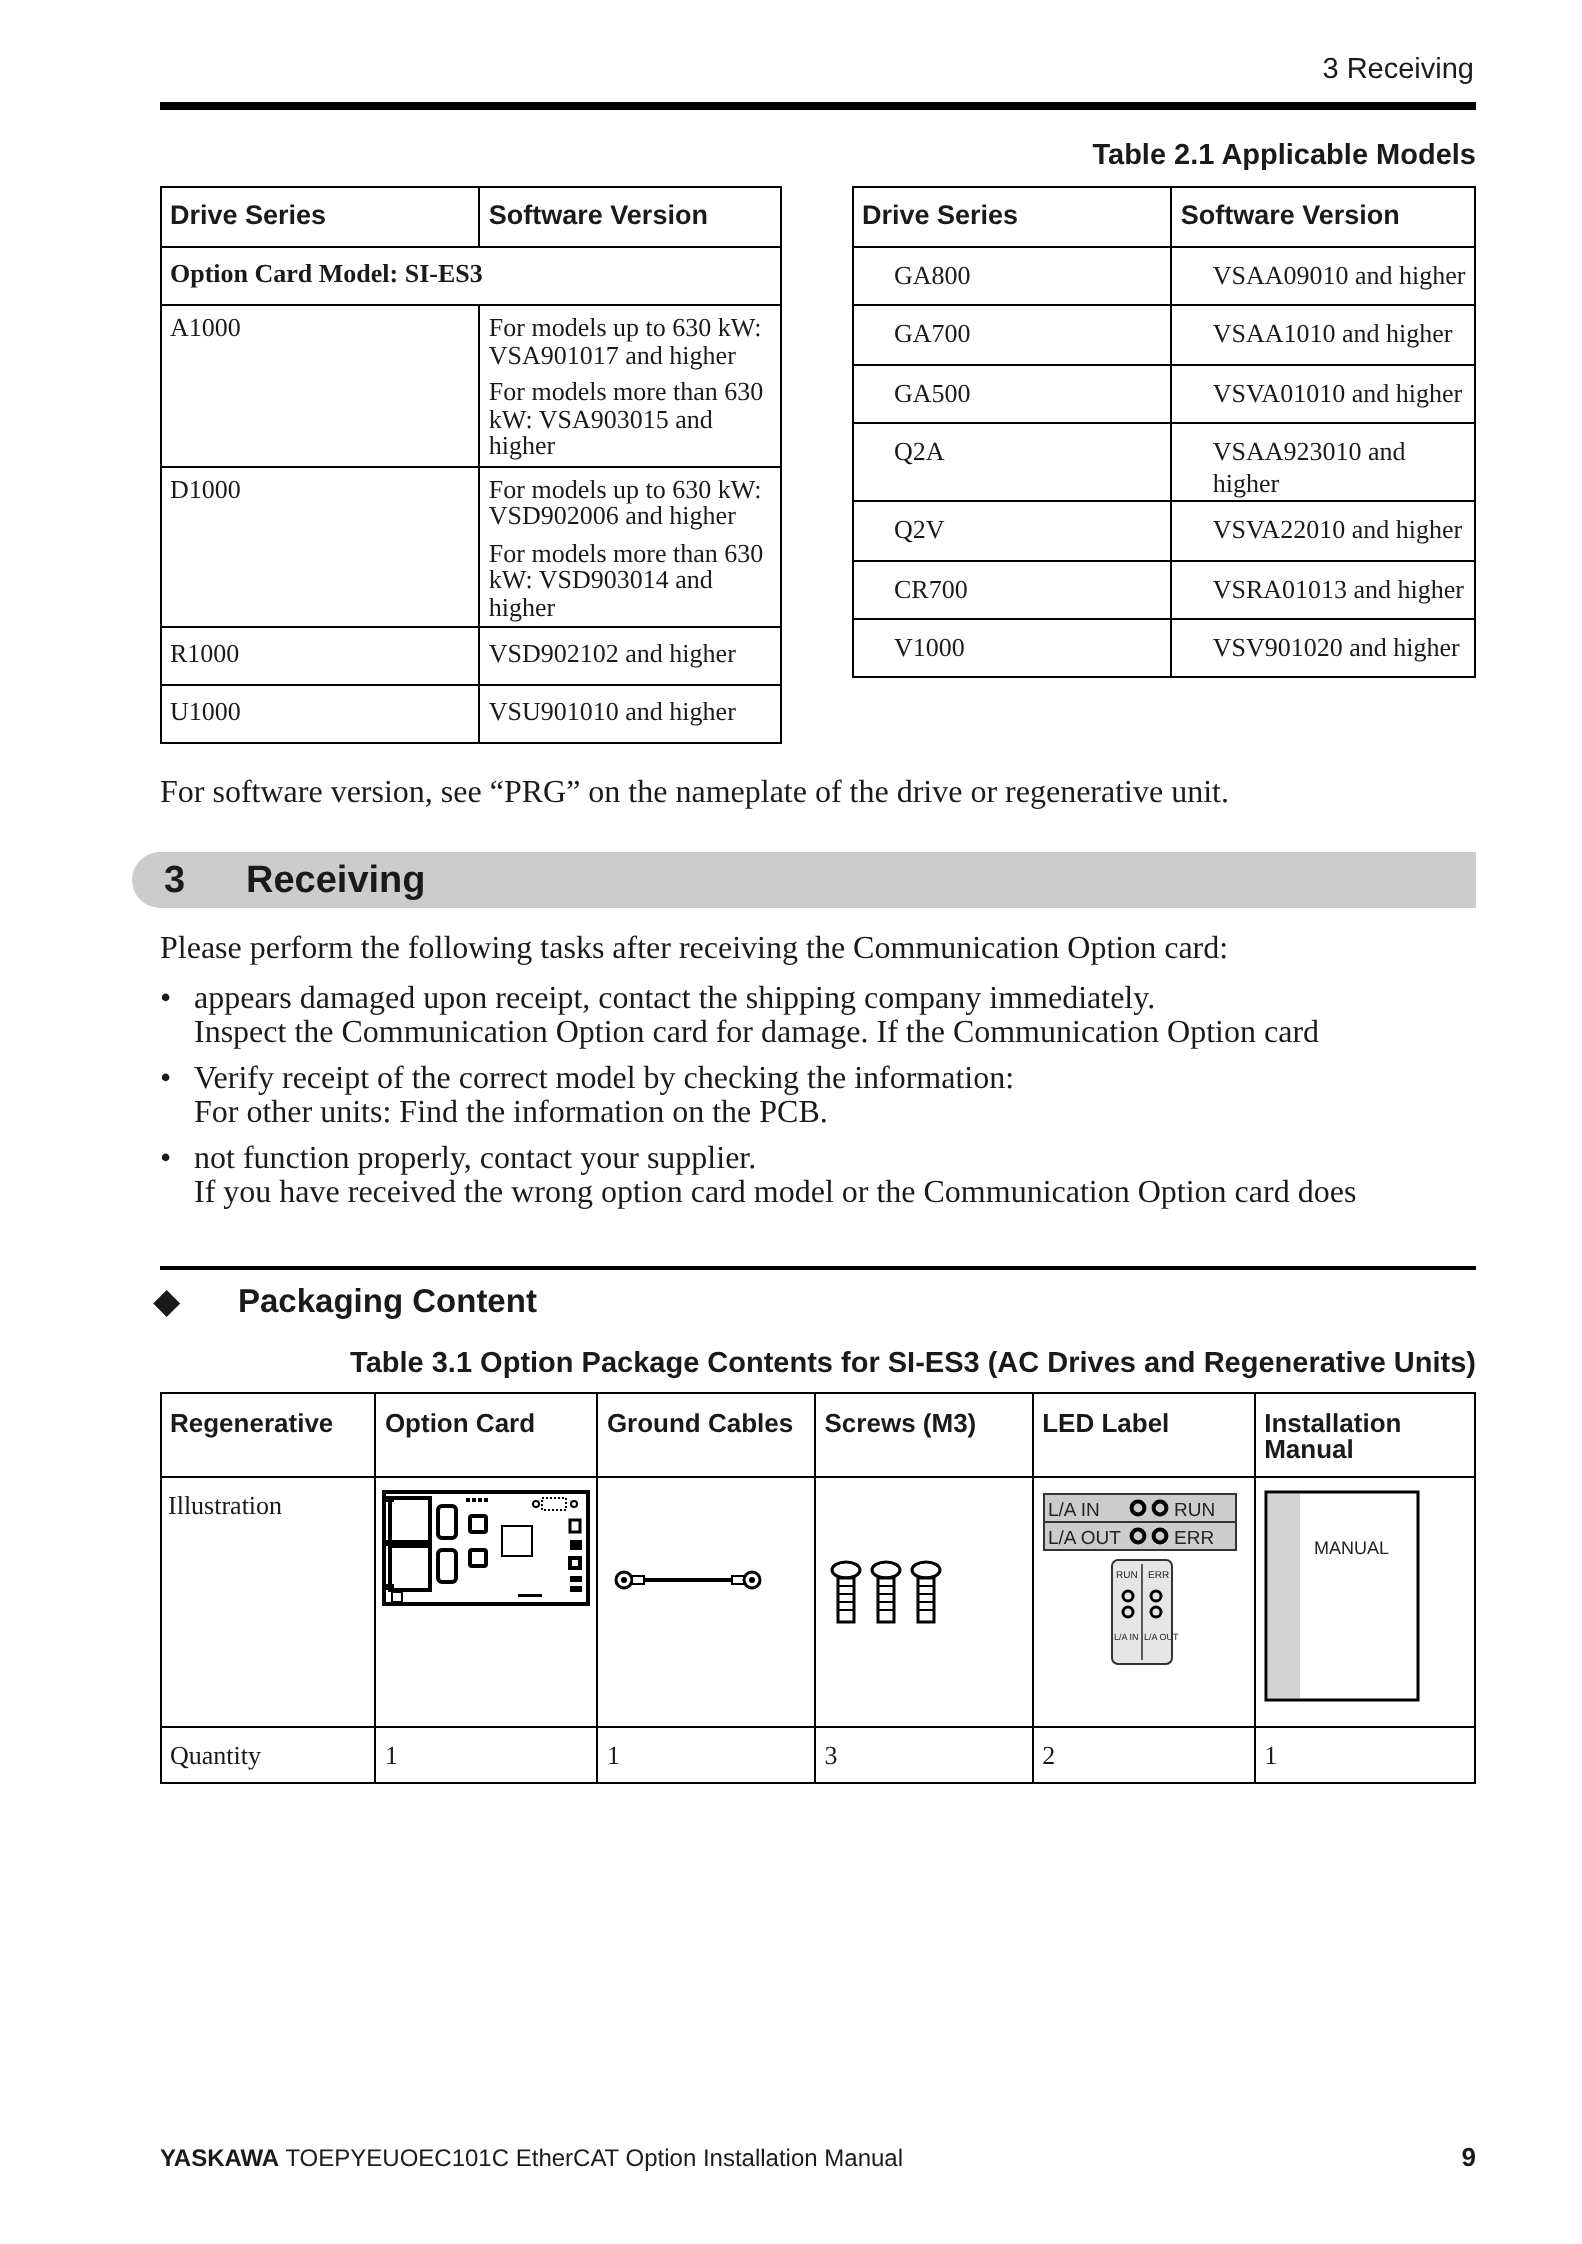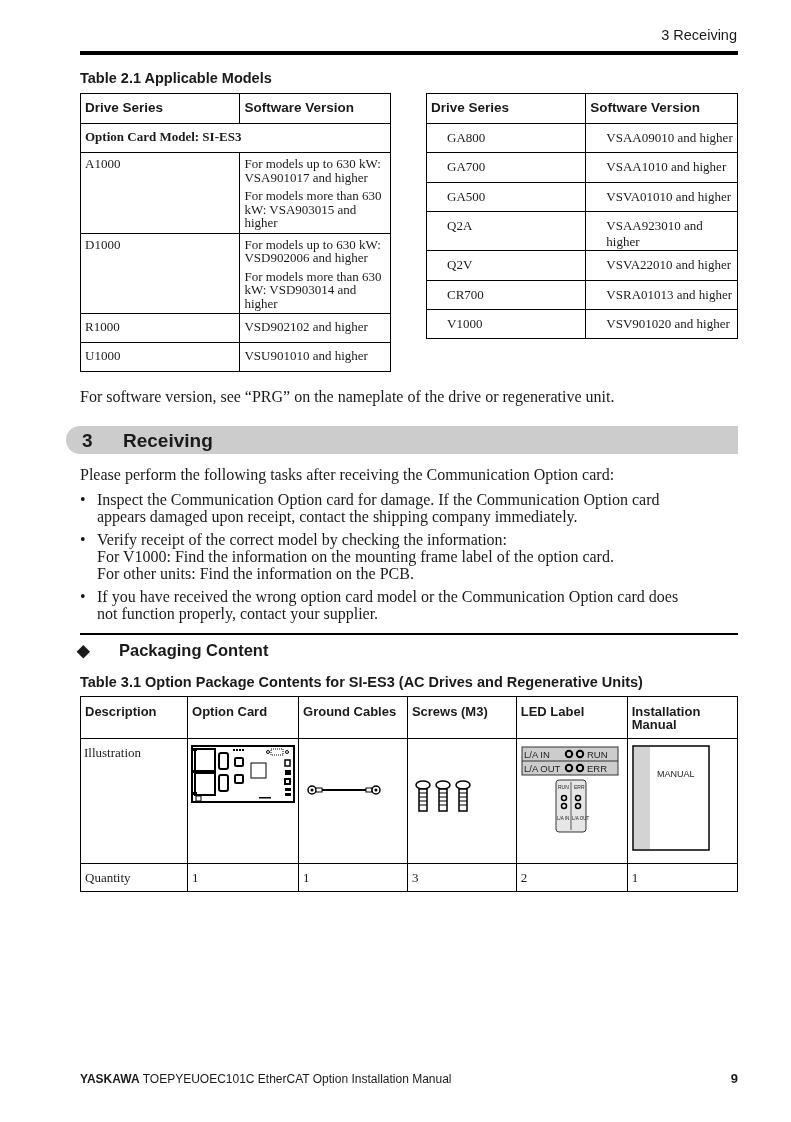--- a/index.html
+++ b/index.html
@@ -2,21 +2,21 @@
 <html><head>
 <meta charset="utf-8">
 <style>
   * { box-sizing: border-box; margin: 0; padding: 0; }
   html, body { width: 791px; height: 1122px; background: #ffffff; }
   body { position: relative; font-family: "Liberation Serif", serif; color: #1a1a1a; overflow: hidden; }
 
   .running-head { position: absolute; top: 27px; right: 54px; font-family: "Liberation Sans", sans-serif; font-size: 14.5px; }
   .head-rule { position: absolute; top: 51px; left: 80px; width: 658px; height: 4px; background: #000; }
 
-  .tbl-caption { position: absolute; font-family: "Liberation Sans", sans-serif; font-weight: bold; font-size: 14.5px; text-align: left; }
+  .tbl-caption { position: absolute; font-family: "Liberation Sans", sans-serif; font-weight: bold; font-size: 14.5px; text-align: right; }
   .cap-21 { top: 70px; left: 80px; width: 658px; }
 
   table { position: absolute; border-collapse: collapse; font-size: 13px; }
   td, th { border: 1.3px solid #000; vertical-align: top; text-align: left; font-weight: normal; }
   th { font-family: "Liberation Sans", sans-serif; font-weight: bold; font-size: 13.5px; }
 
   .t-left { top: 93px; left: 80px; width: 311px; }
   .t-left col.c1 { width: 160px; }
   .t-left col.c2 { width: 151px; }
   .t-right { top: 93px; left: 426px; width: 312px; }
@@ -154,33 +154,32 @@
 
 <div class="section-bar"></div>
 <div class="section-num">3</div>
 <div class="section-title">Receiving</div>
 
 <div class="intro">Please perform the following tasks after receiving the Communication Option card:</div>
 
 <ul class="bullets">
   <li>
     <span class="dot">•</span>
+    <span class="line">appears damaged upon receipt, contact the shipping company immediately.</span>
     <span class="line">Inspect the Communication Option card for damage. If the Communication Option card</span>
-    <span class="line">appears damaged upon receipt, contact the shipping company immediately.</span>
   </li>
   <li>
     <span class="dot">•</span>
     <span class="line">Verify receipt of the correct model by checking the information:</span>
-    <span class="line">For V1000: Find the information on the mounting frame label of the option card.</span>
     <span class="line">For other units: Find the information on the PCB.</span>
   </li>
   <li>
     <span class="dot">•</span>
+    <span class="line">not function properly, contact your supplier.</span>
     <span class="line">If you have received the wrong option card model or the Communication Option card does</span>
-    <span class="line">not function properly, contact your supplier.</span>
   </li>
 </ul>
 
 <div class="rule2"></div>
 
 <div class="subhead">
   <span class="diamond">◆</span><span class="txt">Packaging Content</span>
 </div>
 
 <div class="tbl-caption cap-31">Table 3.1  Option Package Contents for SI-ES3 (AC Drives and Regenerative Units)</div>
@@ -189,21 +188,21 @@
   <colgroup>
       <col class="a">
       <col class="b">
       <col class="c">
       <col class="d">
       <col class="e">
       <col class="f">
     </colgroup>
   <tbody>
       <tr>
-    <th>Description</th>
+    <th>Regenerative</th>
     <th>Option Card</th>
     <th>Ground Cables</th>
     <th>Screws (M3)</th>
     <th>LED Label</th>
     <th>Installation Manual</th>
   </tr>
   <tr>
     <td class="illus">Illustration</td>
     <td class="illus">
       <svg width="104" height="58" viewBox="0 0 104 58">

